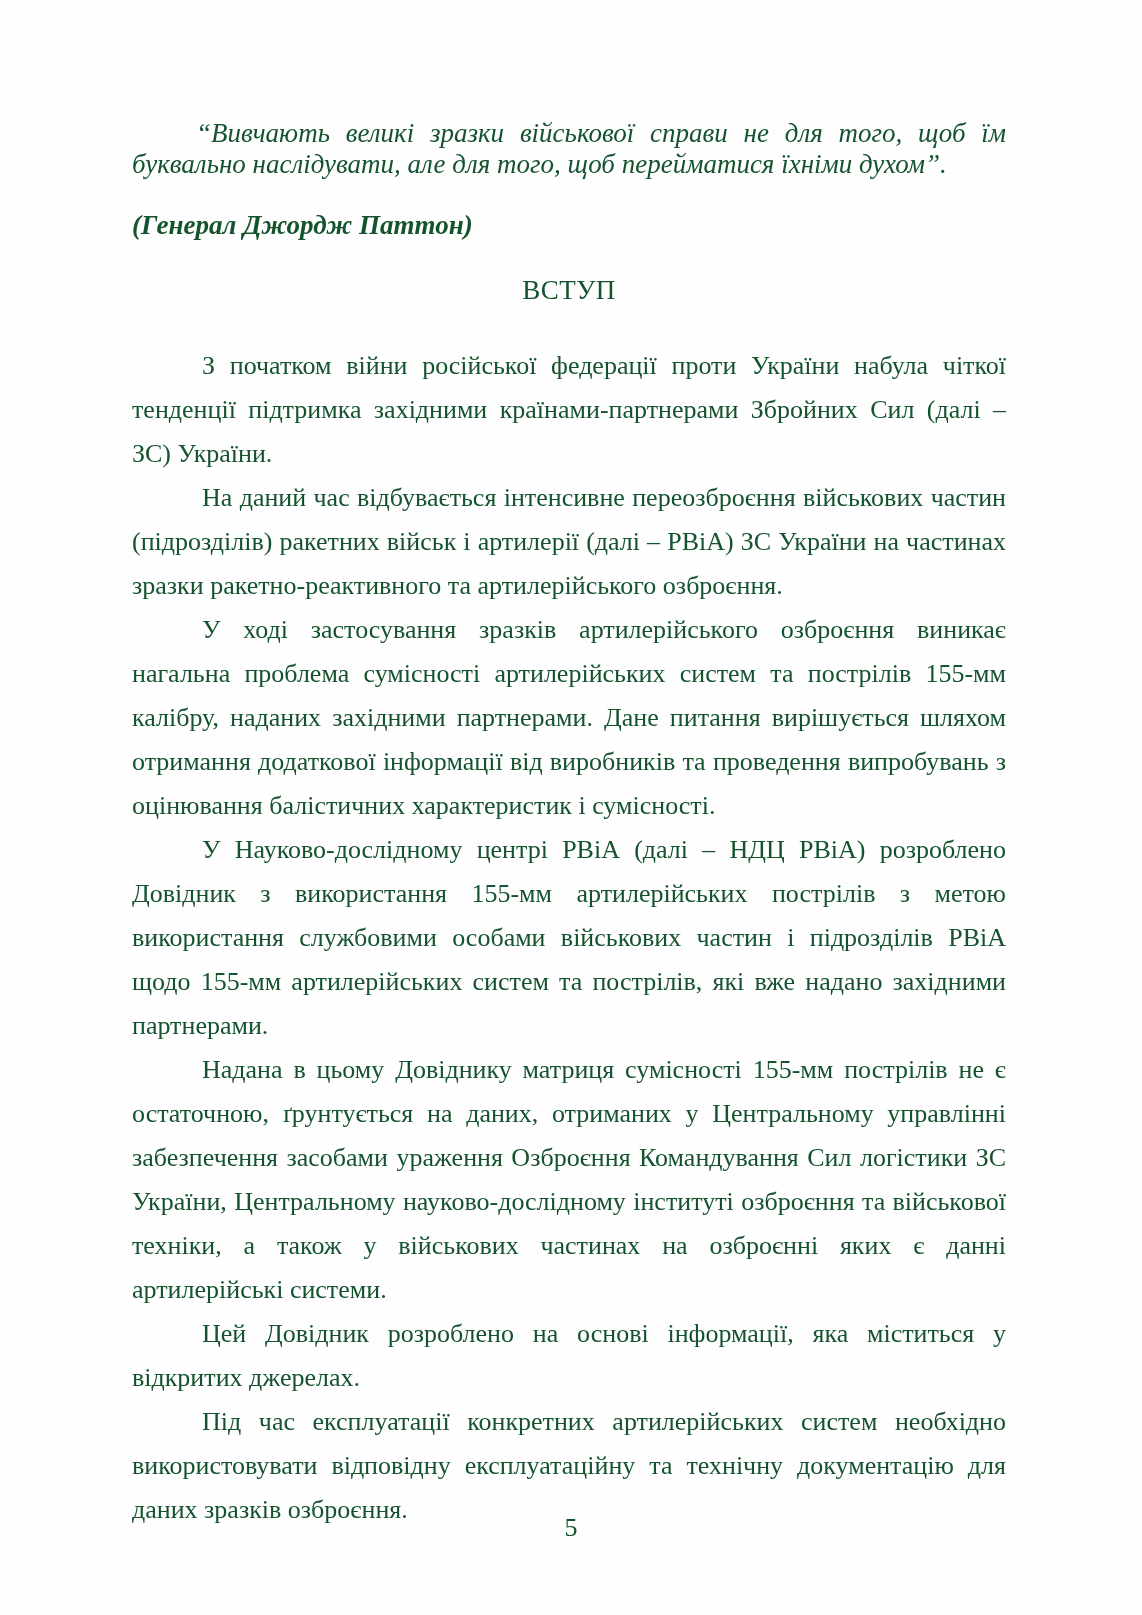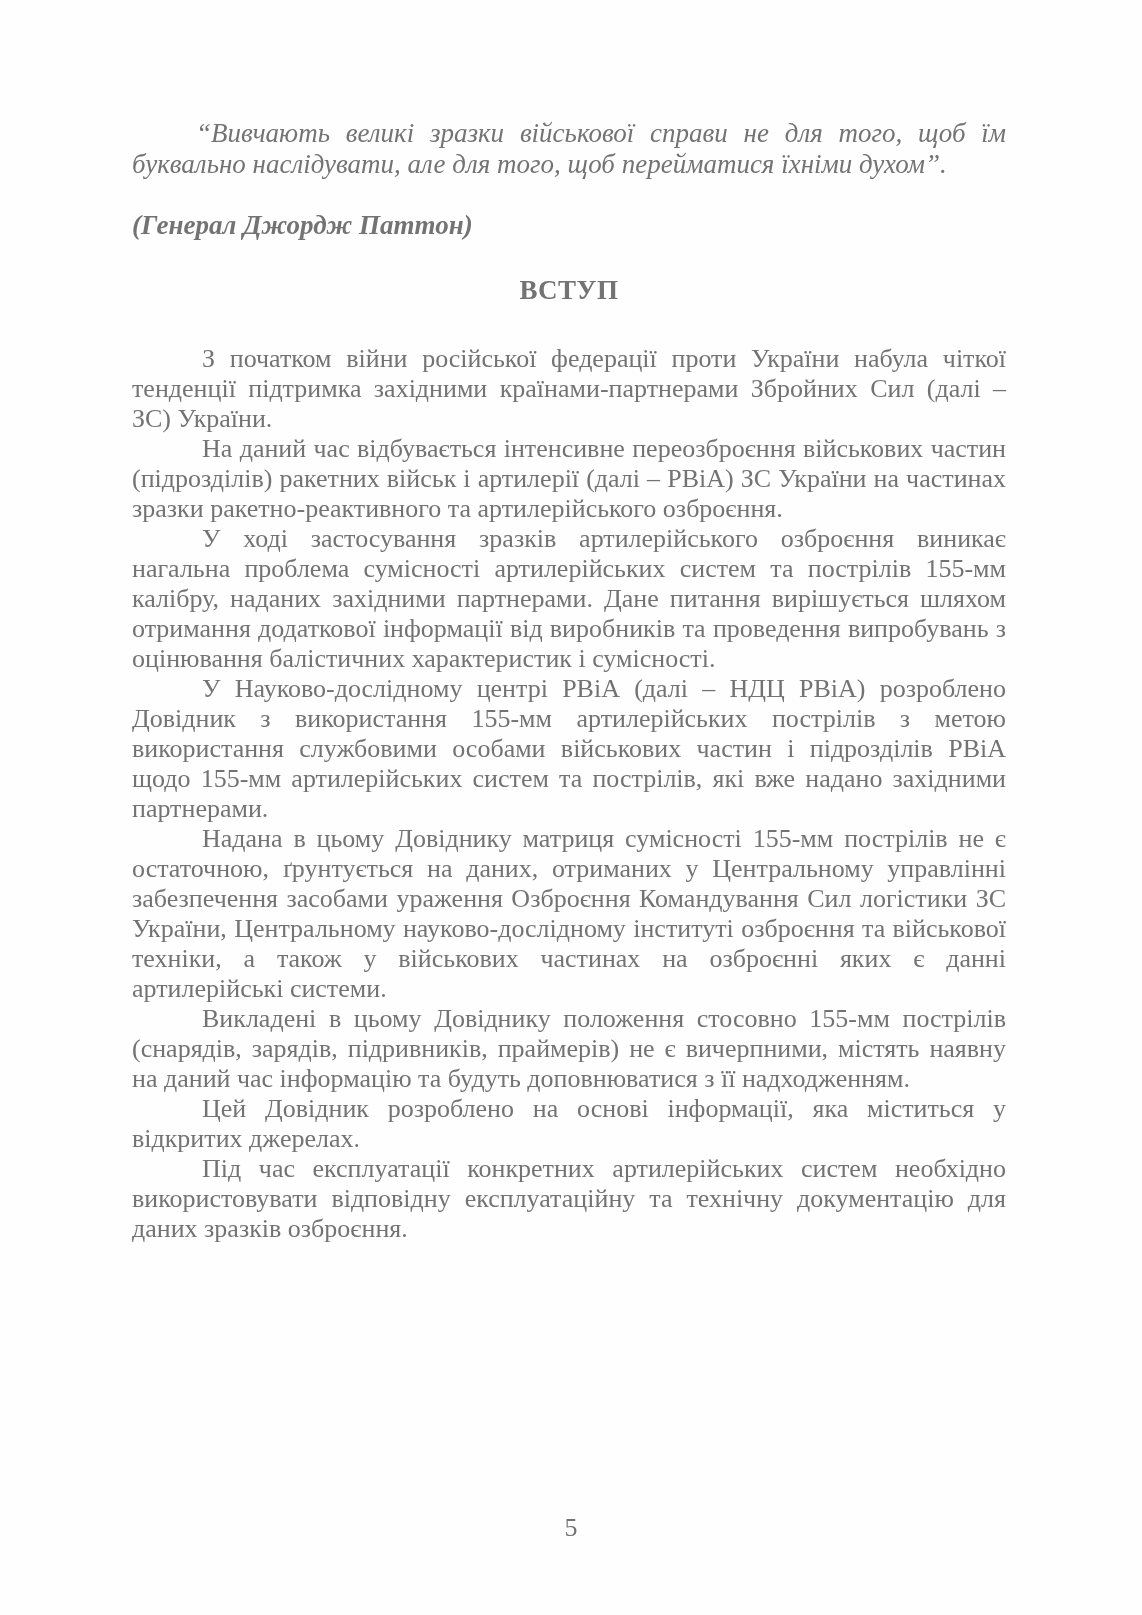--- a/index.html
+++ b/index.html
@@ -6,21 +6,21 @@
     margin: 0;
     padding: 0;
     background: #ffffff;
   }
   .page {
     position: relative;
     width: 1142px;
     height: 1615px;
     margin: 0 auto;
     background: #fefefe;
-    color: #737373;
+    color: #14532d;
     font-family: "Liberation Serif", "DejaVu Serif", serif;
     box-sizing: border-box;
     padding: 118px 136px 0 132px;
     overflow: hidden;
   }
   .quote {
     font-style: italic;
     font-size: 27px;
     line-height: 31px;
     text-align: justify;
@@ -30,33 +30,33 @@
   .attribution {
     font-style: italic;
     font-weight: bold;
     font-size: 27px;
     line-height: 31px;
     text-align: left;
     padding-right: 46px;
     margin: 30px 0 0 0;
   }
   .heading {
-    font-weight: bold;
+    font-weight: normal;
     font-size: 27px;
     line-height: 31px;
     text-align: center;
     letter-spacing: 0.5px;
     margin: 34px 0 0 0;
   }
   .body-text {
     margin-top: 38px;
   }
   .para {
     font-size: 26px;
-    line-height: 30px;
+    line-height: 44px;
     text-align: justify;
     text-indent: 70px;
     margin: 0;
   }
   .page-number {
     position: absolute;
     left: 0;
     right: 0;
     bottom: 72px;
     text-align: center;
@@ -74,20 +74,19 @@
   <p class="attribution">(Генерал Джордж Паттон)</p>
 
   <h1 class="heading">ВСТУП</h1>
 
   <div class="body-text">
       <p class="para">З початком війни російської федерації проти України набула чіткої тенденції підтримка західними країнами-партнерами Збройних Сил (далі – ЗС) України.</p>
       <p class="para">На даний час відбувається інтенсивне переозброєння військових частин (підрозділів) ракетних військ і артилерії (далі – РВіА) ЗС України на частинах зразки ракетно-реактивного та артилерійського озброєння.</p>
       <p class="para">У ході застосування зразків артилерійського озброєння виникає нагальна проблема сумісності артилерійських систем та пострілів 155-мм калібру, наданих західними партнерами. Дане питання вирішується шляхом отримання додаткової інформації від виробників та проведення випробувань з оцінювання балістичних характеристик і сумісності.</p>
       <p class="para">У Науково-дослідному центрі РВіА (далі – НДЦ РВіА) розроблено Довідник з використання 155-мм артилерійських пострілів з метою використання службовими особами військових частин і підрозділів РВіА щодо 155-мм артилерійських систем та пострілів, які вже надано західними партнерами.</p>
       <p class="para">Надана в цьому Довіднику матриця сумісності 155-мм пострілів не є остаточною, ґрунтується на даних, отриманих у Центральному управлінні забезпечення засобами ураження Озброєння Командування Сил логістики ЗС України, Центральному науково-дослідному інституті озброєння та військової техніки, а також у військових частинах на озброєнні яких є данні артилерійські системи.</p>
-      <p class="para">Викладені в цьому Довіднику положення стосовно 155-мм пострілів (снарядів, зарядів, підривників, праймерів) не є вичерпними, містять наявну на даний час інформацію та будуть доповнюватися з її надходженням.</p>
       <p class="para">Цей Довідник розроблено на основі інформації, яка міститься у відкритих джерелах.</p>
       <p class="para">Під час експлуатації конкретних артилерійських систем необхідно використовувати відповідну експлуатаційну та технічну документацію для даних зразків озброєння.</p>
     </div>
 
   <div class="page-number">5</div>
 
 </div>
 
 </body></html>

